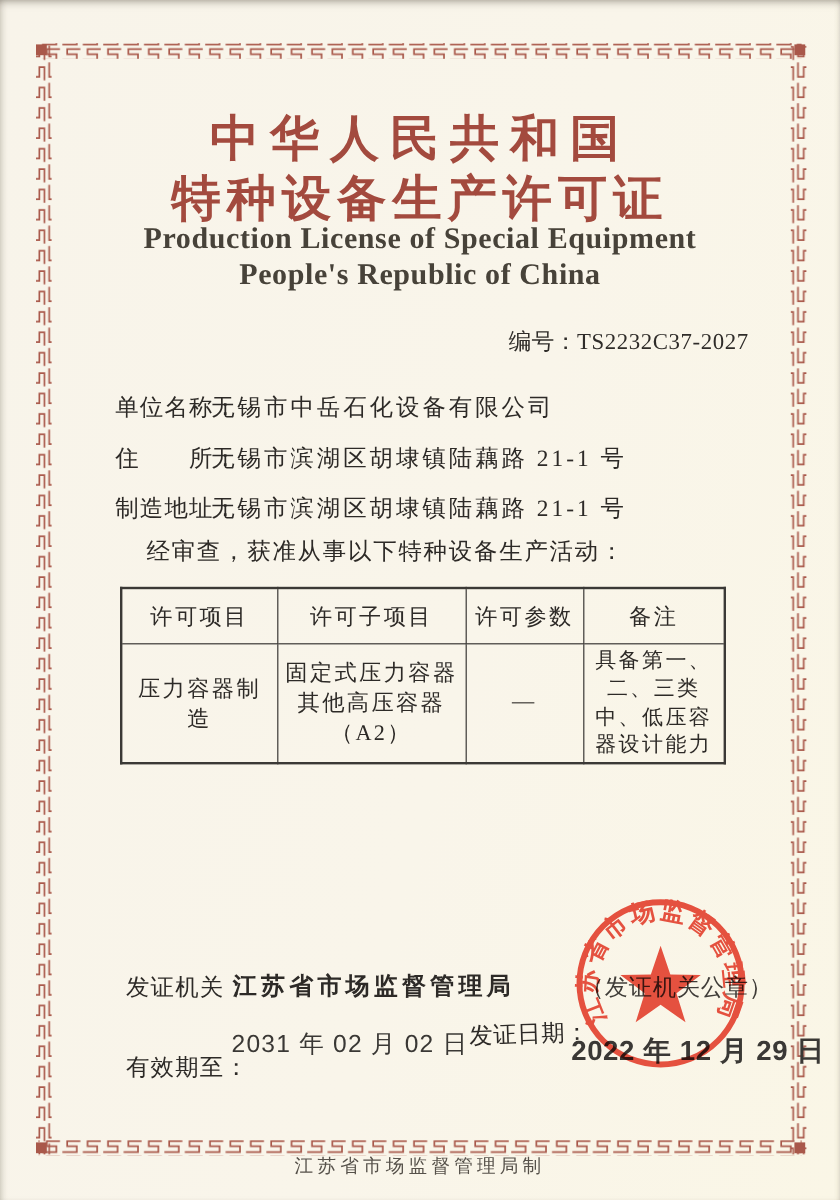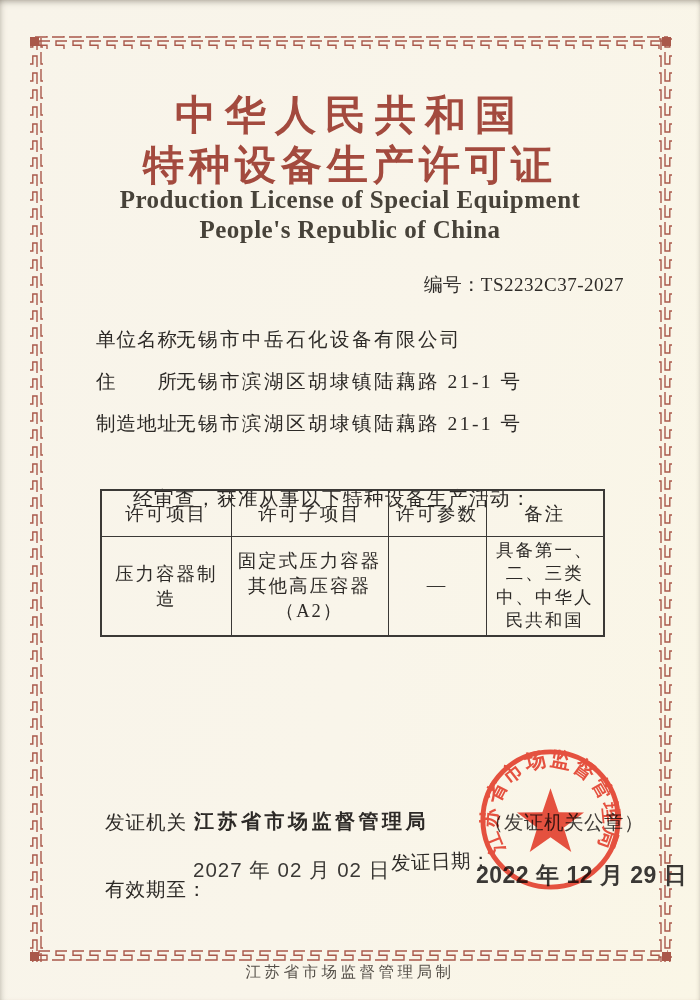--- a/index.html
+++ b/index.html
@@ -12,21 +12,21 @@
   .t-cn2{top:138px;font-size:41px;letter-spacing:5px;}
   .t-en{color:#474239;font-weight:700;font-size:25px;letter-spacing:.5px;}
   .t-en1{top:186px;}
   .t-en2{top:216px;}
   .license-line{position:absolute;top:272px;right:76px;font-size:19px;color:#2f2c29;}
   .license-line .num{letter-spacing:.5px;}
   .row{position:absolute;left:0;width:700px;font-size:19.5px;color:#2d2a27;}
   .row .lbl{position:absolute;left:96px;letter-spacing:1px;white-space:pre;font-family:Liberation Serif, serif;}
   .row .val{position:absolute;left:176px;letter-spacing:2.5px;}
   .r-unit{top:326px;} .r-addr{top:368px;} .r-mfg{top:410px;}
-  .r-approve{top:446px;} .r-approve .stmt{position:absolute;left:133px;letter-spacing:1.5px;margin-top:39px;}
+  .r-approve{top:446px;} .r-approve .stmt{position:absolute;left:122px;letter-spacing:1.5px;}
   table.permit{position:absolute;left:100px;top:489px;width:503px;border-collapse:collapse;table-layout:fixed;
         font-size:18.5px;color:#2d2a27;}
   table.permit th,table.permit td{border:1px solid #3b3936;text-align:center;vertical-align:middle;font-weight:normal;letter-spacing:2px;padding:2px 4px;}
   table.permit{border:2px solid #3b3936;}
   table.permit tr.hdr{height:46px;} table.permit tr.data{height:73px;}
   td.remark{font-size:17.5px;text-align:left;letter-spacing:1px;line-height:1.35;padding:4px 6px;}
   .f-line{position:absolute;font-size:19.5px;color:#2d2a27;}
   .f-issuer-lbl{top:809px;left:105px;letter-spacing:1px;}
   .f-issuer{top:808px;left:194px;font-weight:700;font-size:20px;letter-spacing:3.5px;}
   .f-seal-cap{top:809px;left:484px;color:#3f3c38;letter-spacing:.5px;z-index:1;}
@@ -100,31 +100,31 @@
       <th>许可参数</th>
       <th>备注</th>
     </tr>
     <tr class="data">
       <td>压力容器制造</td>
       <td>
         <div>固定式压力容器</div>
         <div>其他高压容器（A2）</div>
       </td>
       <td>—</td>
-      <td class="remark">具备第一、二、三类中、中华人民共和国</td>
+      <td class="remark">具备第一、二、三类中、低压容器设计能力</td>
     </tr>
   </tbody>
     </table>
 
   <div class="f-line f-issuer-lbl">发证机关：</div>
   <div class="f-line f-issuer">江苏省市场监督管理局</div>
   <div class="f-line f-seal-cap">（发证机关公章）</div>
 
   <div class="f-line f-valid-lbl">有效期至：</div>
-  <div class="f-line f-valid">2027 年 02 月 02 日</div>
+  <div class="f-line f-valid">2031 年 02 月 02 日</div>
 
   <div class="f-line f-issue-lbl">发证日期：</div>
   <div class="f-line f-issue">2022 年 12 月 29 日</div>
 
   <svg class="seal" viewBox="0 0 150 150">
     <circle cx="75" cy="75" r="69" fill="none" stroke="#e94737" stroke-width="5"></circle>
     <polygon points="75,43 83.3,67.5 109.2,67.9 88.5,83.4 96.2,108.1 75,93.2 53.8,108.1 61.5,83.4 40.8,67.9 66.7,67.5" fill="#e94737"></polygon>
     <defs>
       <path id="sealArc" d="M 32.9 110.4 A 55 55 0 1 1 117.1 110.4" fill="none"></path>
     </defs>

